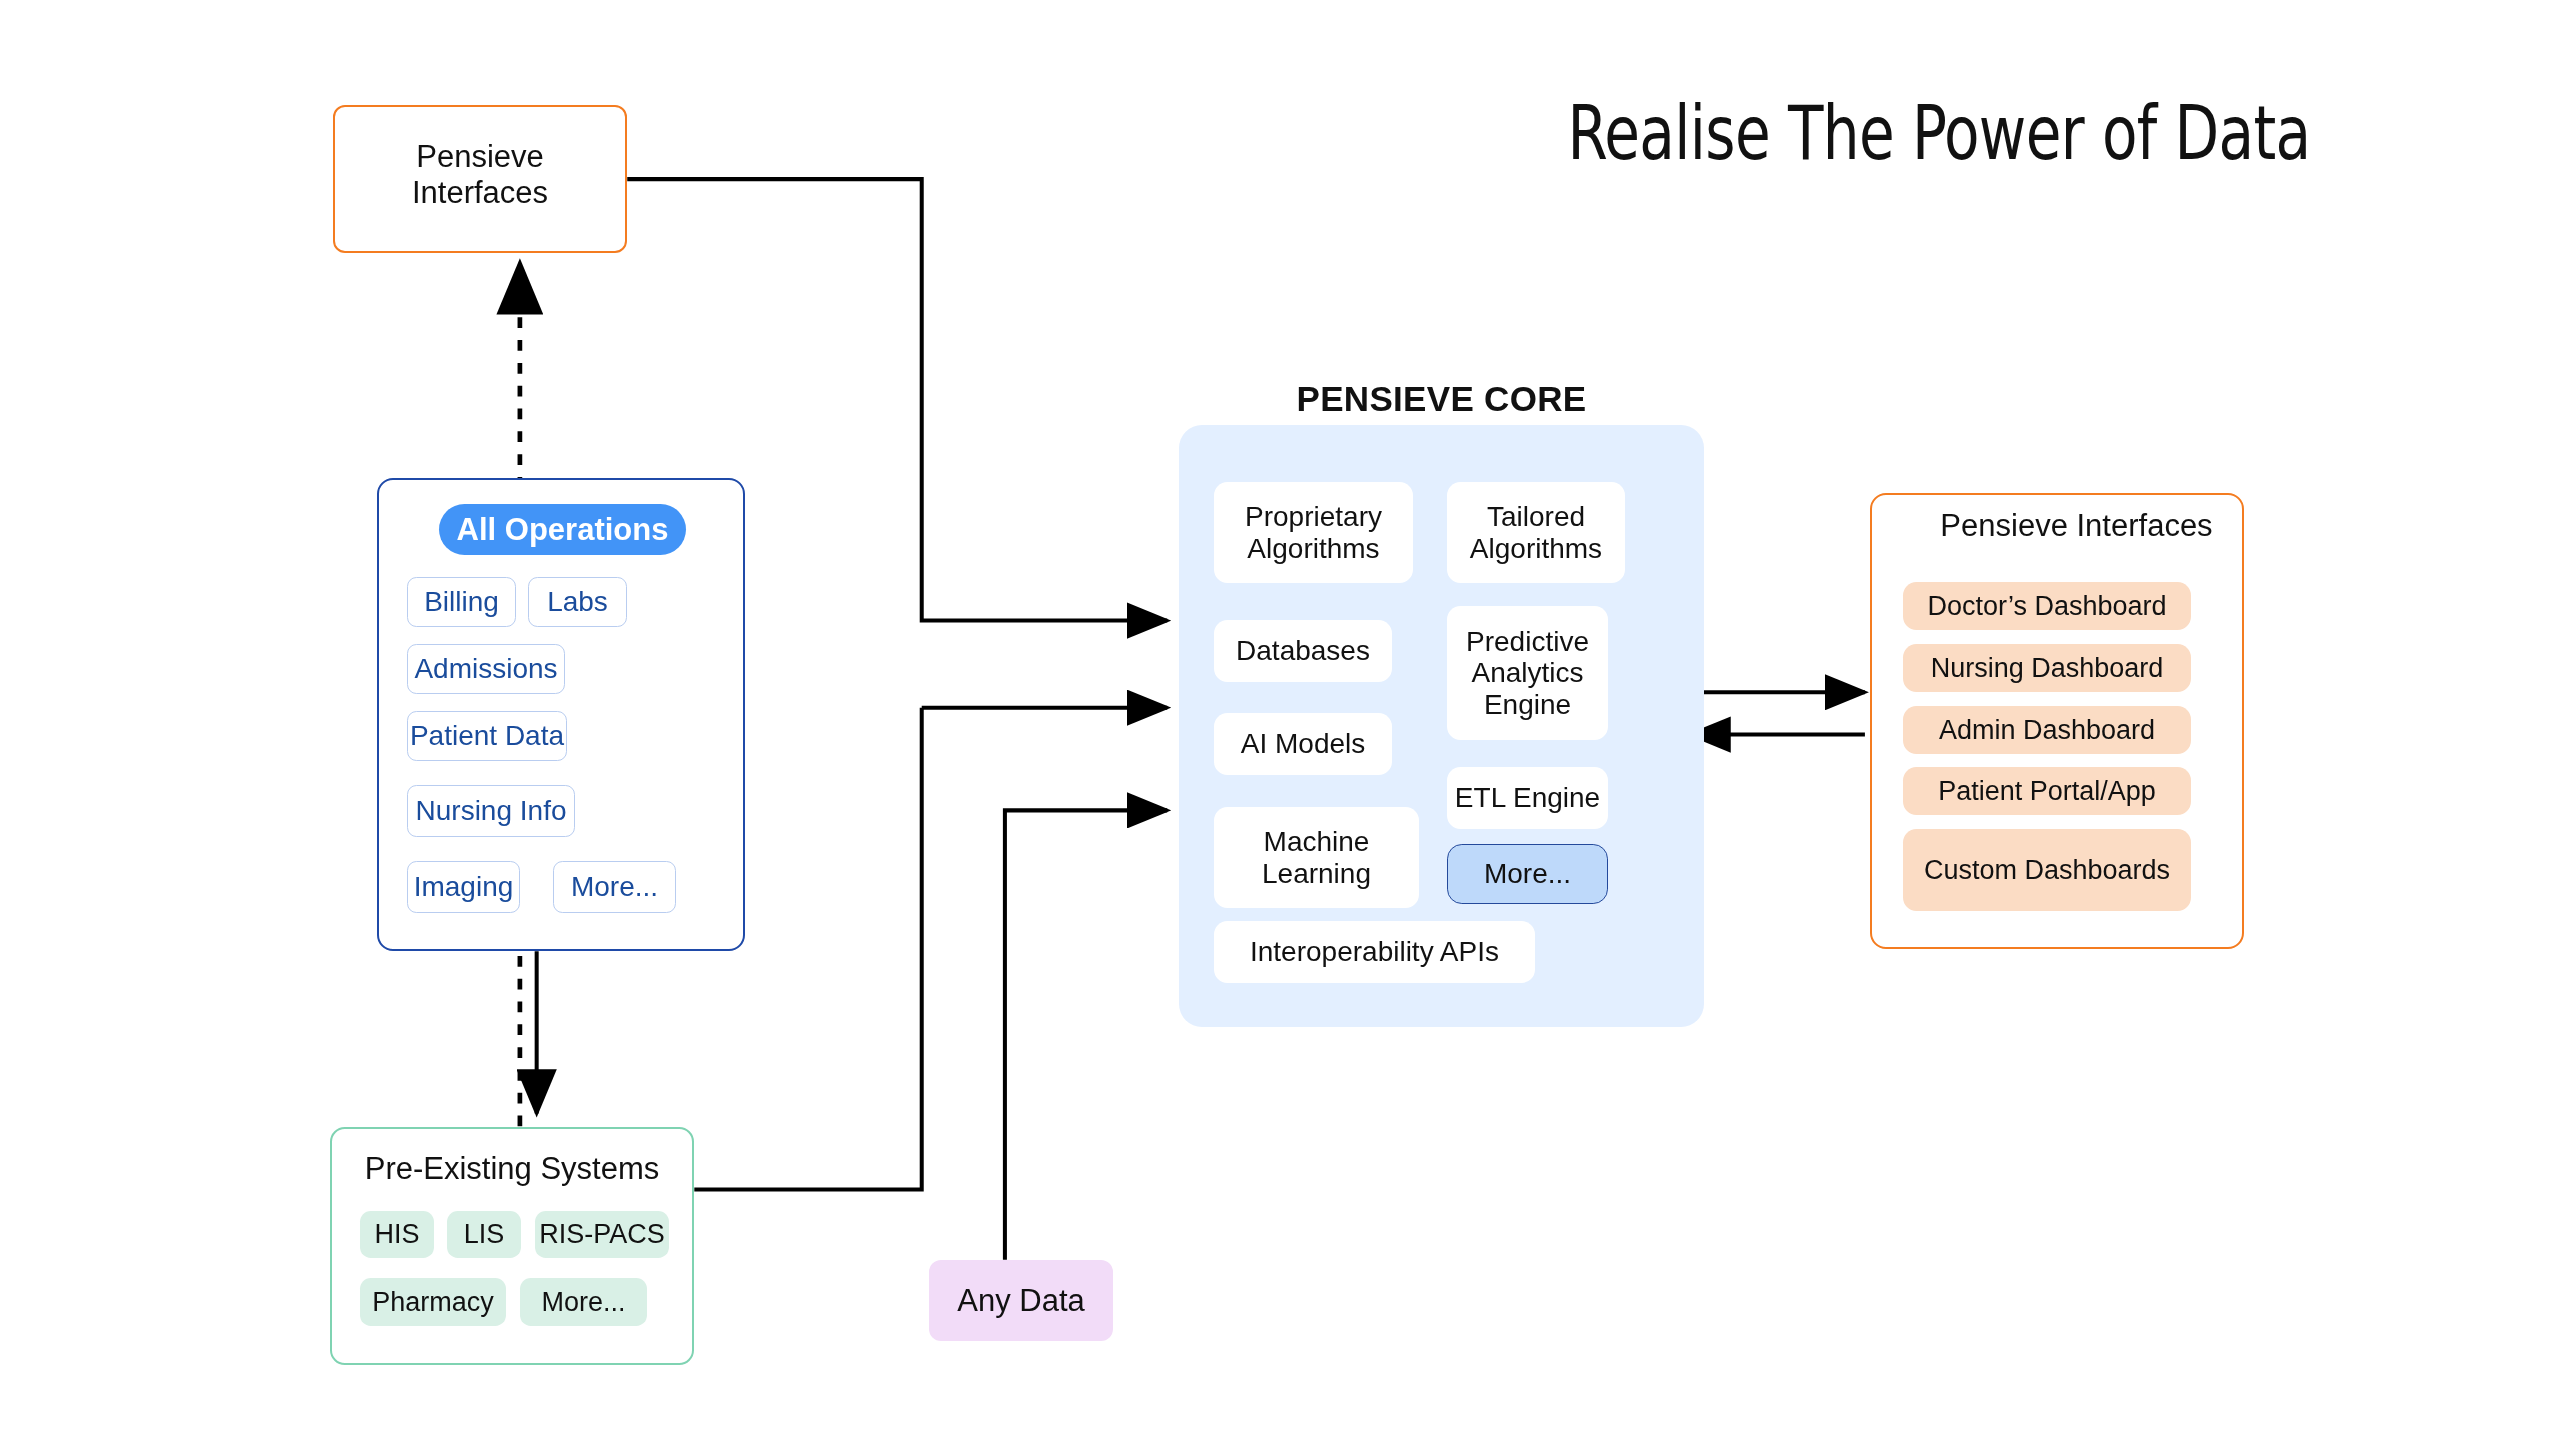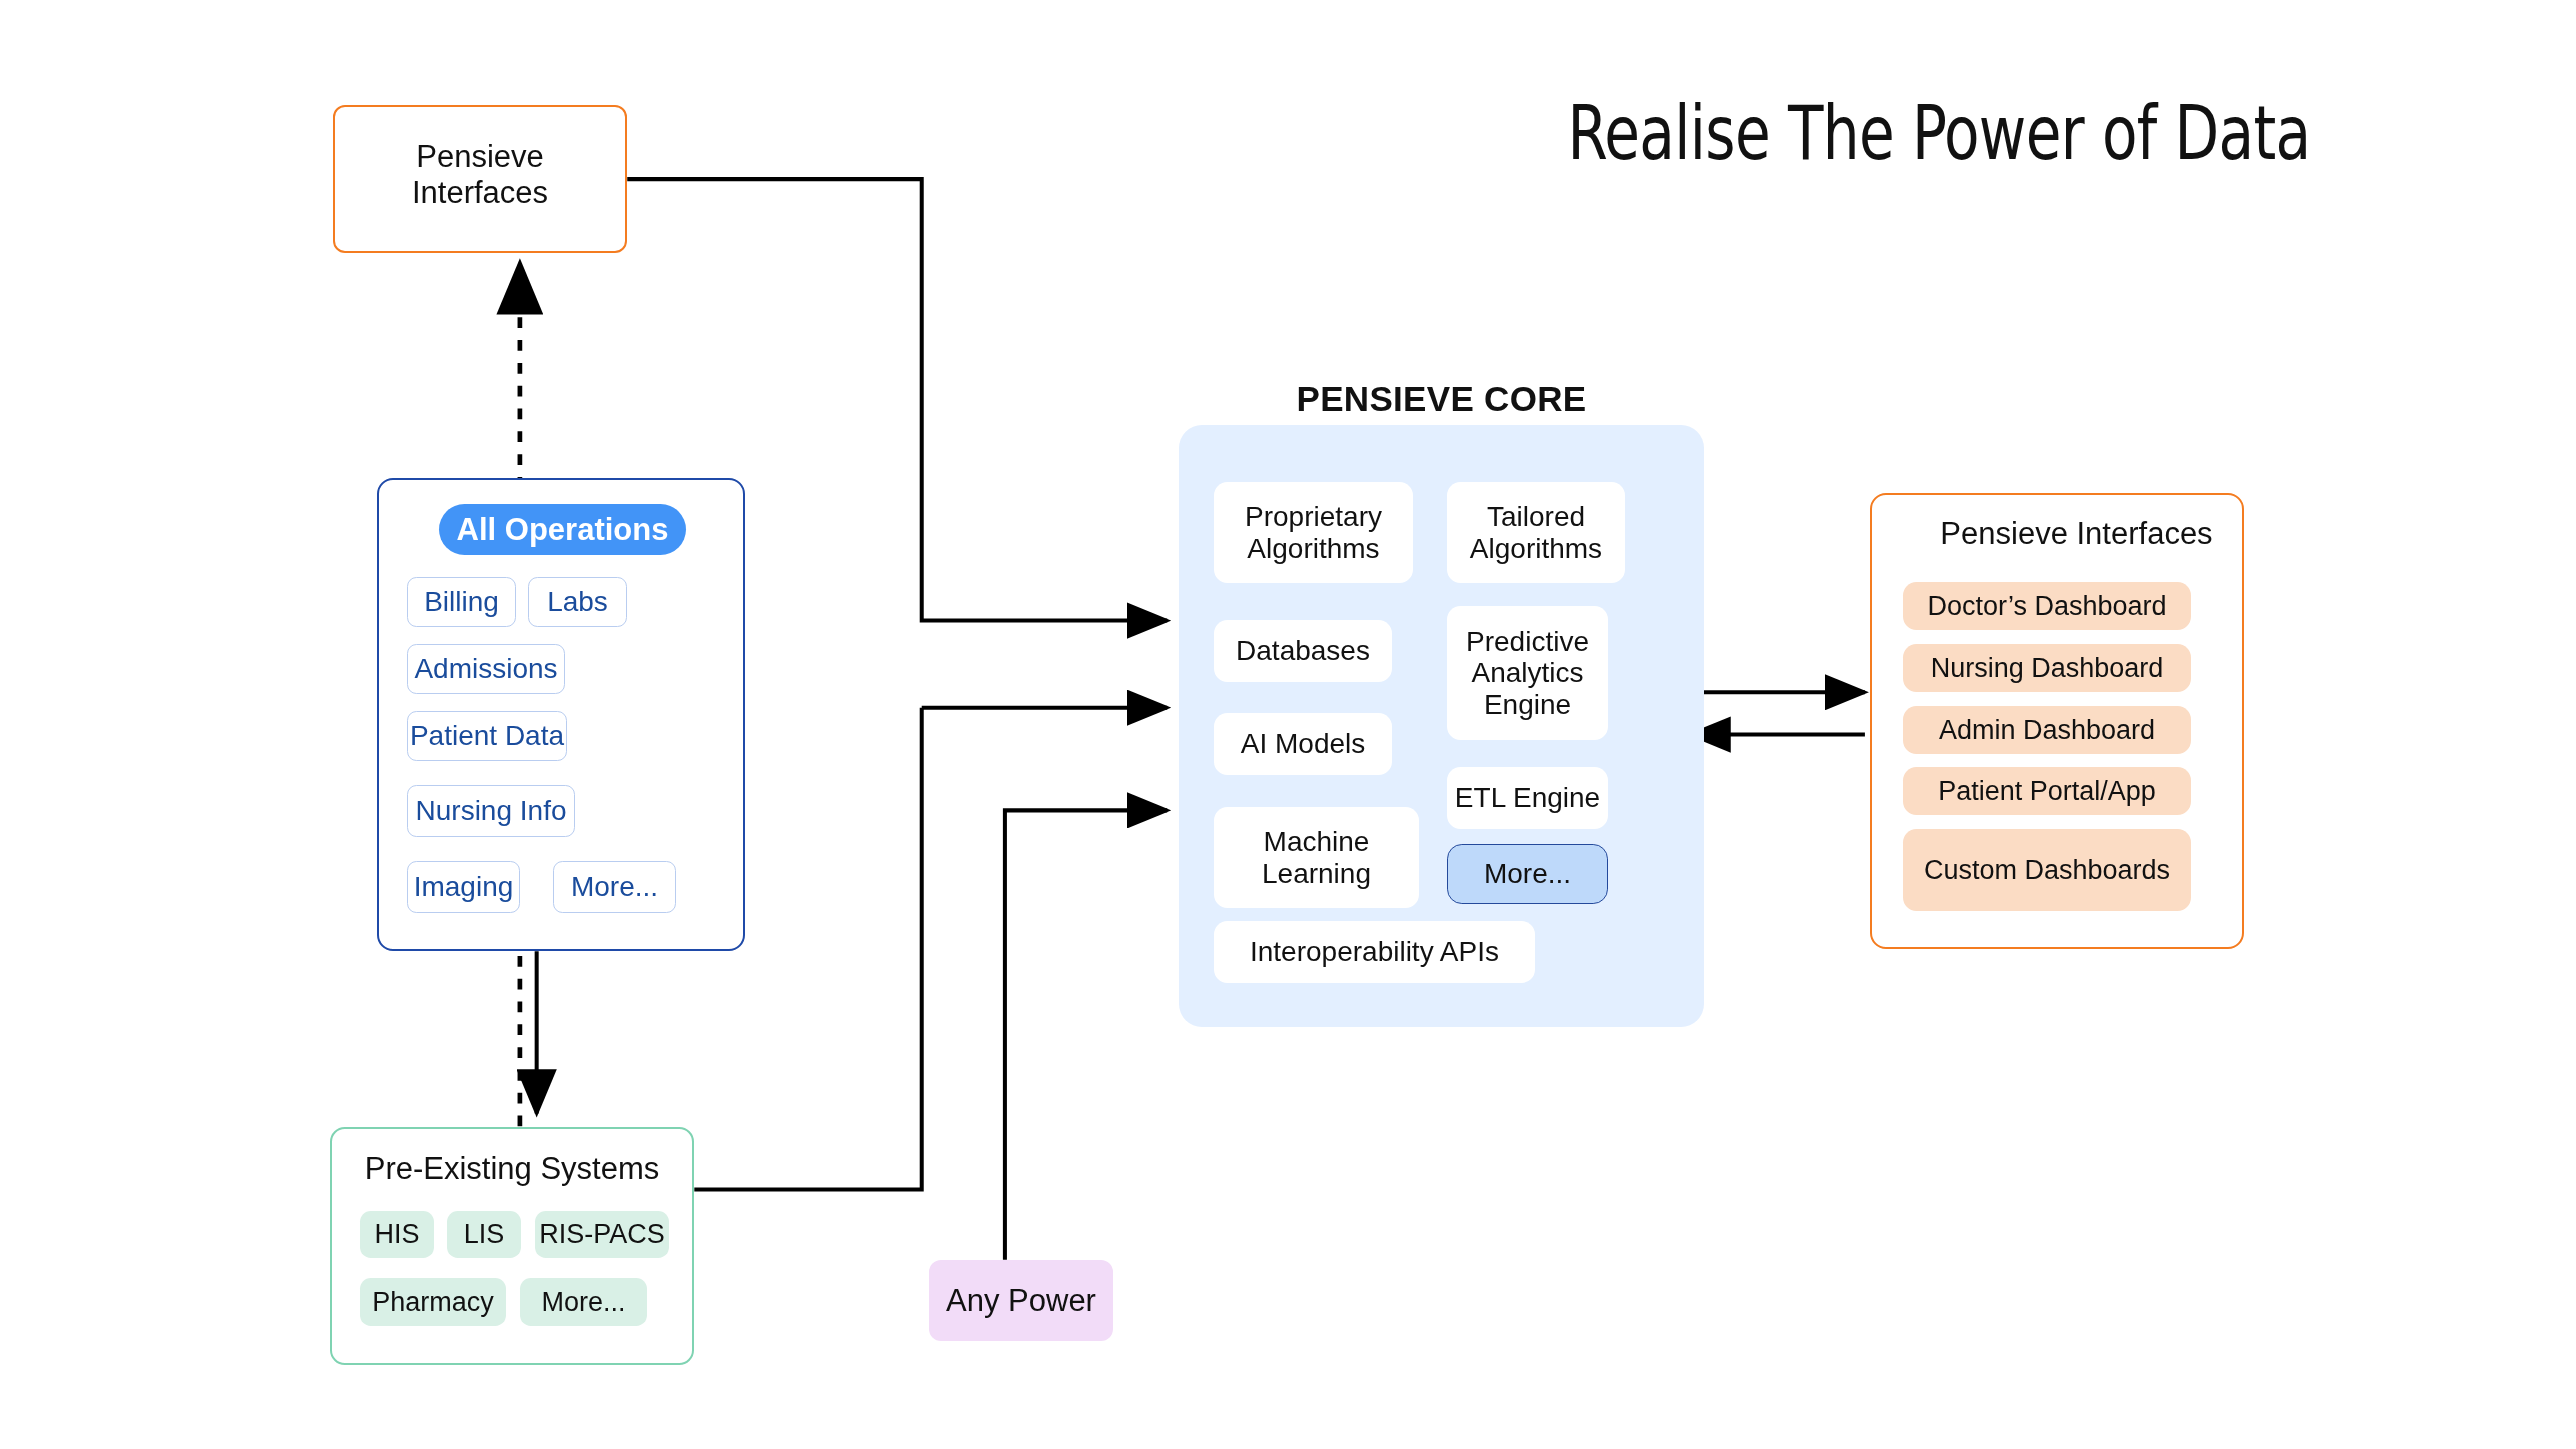--- a/index.html
+++ b/index.html
@@ -140,25 +140,25 @@
 
     <div class="chip core" style="left:268px;top:57px;width:178px;height:101px;">Tailored Algorithms</div>
     <div class="chip core" style="left:268px;top:181px;width:161px;height:134px;">Predictive Analytics Engine</div>
     <div class="chip core" style="left:268px;top:342px;width:161px;height:62px;">ETL Engine</div>
     <div class="chip core-outline" style="left:268px;top:419px;width:161px;height:60px;">More...</div>
 
     <div class="chip core" style="left:35px;top:496px;width:321px;height:62px;">Interoperability APIs</div>
   </div>
 
   <div class="obox orange" style="left:1870px;top:493px;width:374px;height:456px;border-radius:16px;">
-    <div class="box-title" style="top:21px;margin-left:39px;">Pensieve Interfaces</div>
+    <div class="box-title" style="top:13px;margin-left:39px;">Pensieve Interfaces</div>
 
     <div class="chip orange" style="left:31px;top:87px;width:288px;height:48px;font-size:27px;">Doctor’s Dashboard</div>
     <div class="chip orange" style="left:31px;top:149px;width:288px;height:48px;font-size:27px;">Nursing Dashboard</div>
     <div class="chip orange" style="left:31px;top:211px;width:288px;height:48px;font-size:27px;">Admin Dashboard</div>
     <div class="chip orange" style="left:31px;top:272px;width:288px;height:48px;font-size:27px;">Patient Portal/App</div>
     <div class="chip orange" style="left:31px;top:334px;width:288px;height:82px;font-size:27px;text-align:center;">Custom Dashboards</div>
   </div>
 
-  <div class="anydata">Any Power</div>
+  <div class="anydata">Any Data</div>
 
 </div>
 
 
 </body></html>

